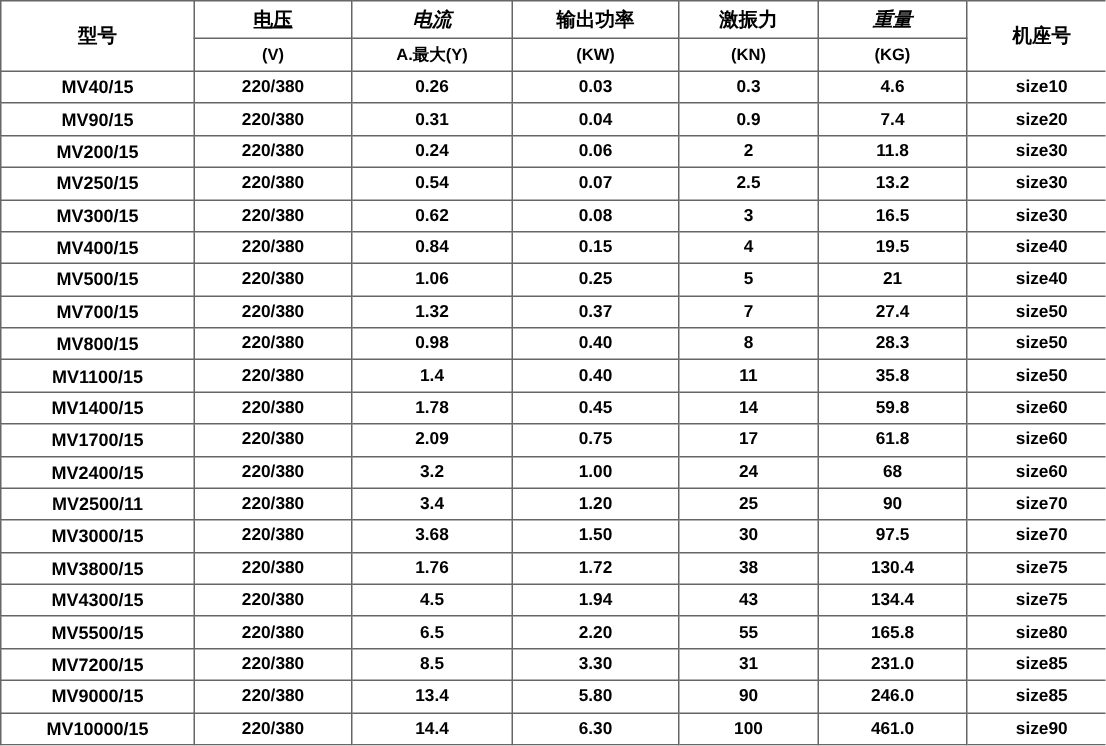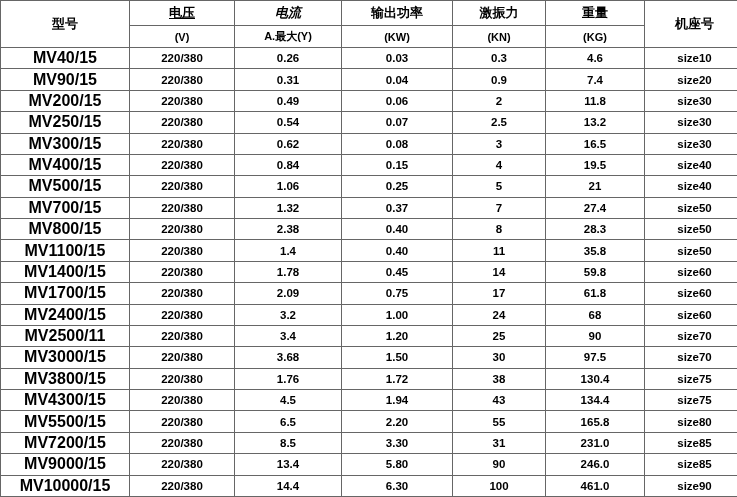--- a/index.html
+++ b/index.html
@@ -34,28 +34,28 @@
   .hdr-unit {
     font-size: 11px;
     font-weight: bold;
     height: 21px;
   }
   .col-model   { width: 128px; }
   .col-voltage { width: 104px; text-decoration: underline; }
   .col-current { width: 106px; font-style: italic; }
   .col-power   { width: 110px; }
   .col-force   { width: 92px; border-radius: 10px;  }
-  .col-weight  { width: 98px;  }
+  .col-weight  { width: 98px; font-style: italic;  }
   .col-size    { width: 99px;  }
   .cell {
     font-size: 11.5px;
     font-weight: bold;
     height: 20px;
   }
-  .cell-model { font-size: 16px; }
+  .cell-model { font-size: 12px; }
   .cell-size { font-size: 11.5px; }
 </style>
 </head>
 <body>
 
 <table id="spec-table">
   <thead>
     <tr>
       <th class="hdr-main col-model" rowspan="2">型号</th>
       <th class="hdr-main col-voltage">电压</th>
@@ -88,21 +88,21 @@
         <td class="cell ">220/380</td>
         <td class="cell ">0.31</td>
         <td class="cell ">0.04</td>
         <td class="cell ">0.9</td>
         <td class="cell ">7.4</td>
         <td class="cell cell-size">size20</td>
       </tr>
       <tr>
         <td class="cell cell-model">MV200/15</td>
         <td class="cell ">220/380</td>
-        <td class="cell ">0.49</td>
+        <td class="cell ">0.24</td>
         <td class="cell ">0.06</td>
         <td class="cell ">2</td>
         <td class="cell ">11.8</td>
         <td class="cell cell-size">size30</td>
       </tr>
       <tr>
         <td class="cell cell-model">MV250/15</td>
         <td class="cell ">220/380</td>
         <td class="cell ">0.54</td>
         <td class="cell ">0.07</td>
@@ -142,21 +142,21 @@
         <td class="cell ">220/380</td>
         <td class="cell ">1.32</td>
         <td class="cell ">0.37</td>
         <td class="cell ">7</td>
         <td class="cell ">27.4</td>
         <td class="cell cell-size">size50</td>
       </tr>
       <tr>
         <td class="cell cell-model">MV800/15</td>
         <td class="cell ">220/380</td>
-        <td class="cell ">2.38</td>
+        <td class="cell ">0.98</td>
         <td class="cell ">0.40</td>
         <td class="cell ">8</td>
         <td class="cell ">28.3</td>
         <td class="cell cell-size">size50</td>
       </tr>
       <tr>
         <td class="cell cell-model">MV1100/15</td>
         <td class="cell ">220/380</td>
         <td class="cell ">1.4</td>
         <td class="cell ">0.40</td>

